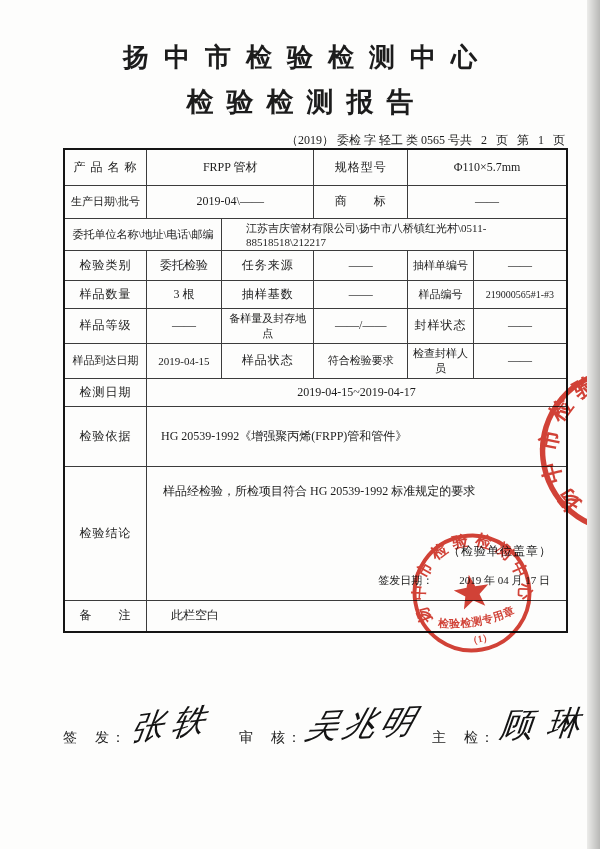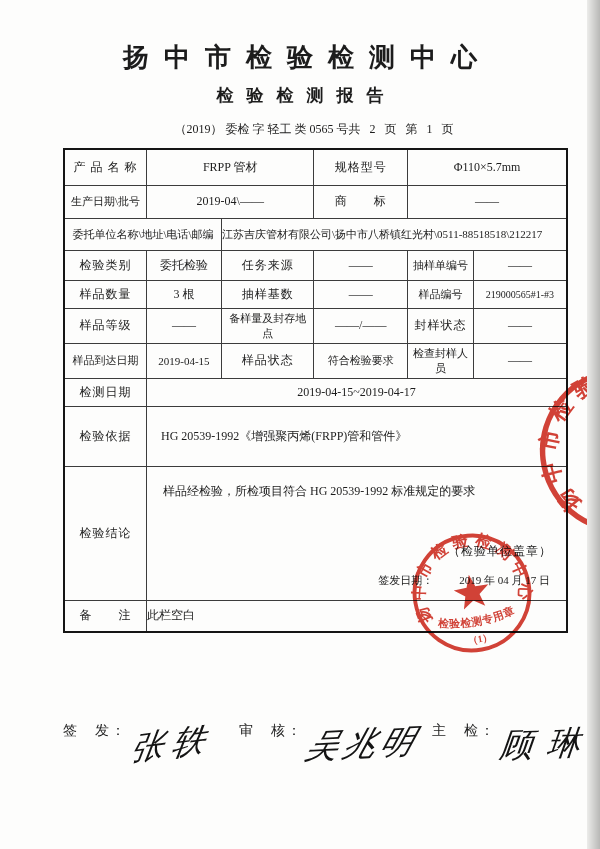--- a/index.html
+++ b/index.html
@@ -11,52 +11,52 @@
   .scan-edge {
     position:absolute; right:0; top:0; width:13px; height:100%;
     background:linear-gradient(to right,#ececea,#b8b8b6);
   }
   .org {
     position:absolute; top:40px; left:0; width:100%; text-align:center;
     font-size:26px; font-weight:bold; letter-spacing:15px; text-indent:15px;
   }
   .title {
     position:absolute; top:84px; left:0; width:100%; text-align:center;
-    font-size:17px; font-weight:bold; letter-spacing:13px; text-indent:13px;
+    font-size:27px; font-weight:bold; letter-spacing:13px; text-indent:13px;
   }
   .meta {
-    position:absolute; top:121px; left:63px; width:505px;
-    display:flex; justify-content:center; font-size:12px;
+    position:absolute; top:132px; left:63px; width:505px;
+    display:flex; justify-content:flex-end; font-size:12px;
   }
   .meta .right { letter-spacing:3px; }
 
   table.report {
     position:absolute; left:63px; top:148px; width:505px;
     border-collapse:collapse; table-layout:fixed;
     border:2px solid #151515; font-size:12px;
   }
   td {
     border:1px solid #3c3c3c; text-align:center; vertical-align:middle;
     padding:2px 3px; overflow:hidden;
   }
   .lab { letter-spacing:1px; }
   .sm  { font-size:11px; letter-spacing:0; }
   .xs  { font-size:10px; letter-spacing:0; }
-  .left { text-align:left; padding-left:0; }
+  .left { text-align:left; padding-left:24px; }
   tr.h36{height:36px} tr.h33{height:33px} tr.h32{height:32px}
   tr.h30{height:30px} tr.h28{height:28px} tr.h60{height:60px} tr.h134{height:134px} tr.h38{height:32px}
   td.basis-cell { text-align:left; padding-left:14px; }
   td.concl-cell { position:relative; vertical-align:top; text-align:left; padding:16px 10px 8px 16px; }
   .seal-note  { position:absolute; right:14px; bottom:40px; font-size:12px; letter-spacing:1px; }
   .issue-line { position:absolute; right:16px; bottom:12px; font-size:11px; }
   .issue-line .gap { display:inline-block; width:26px; }
 
   .sig-row {
-    position:absolute; left:63px; top:722px; width:510px;
-    display:flex; align-items:flex-start; white-space:nowrap;
+    position:absolute; left:63px; top:702px; width:510px;
+    display:flex; align-items:flex-end; white-space:nowrap;
   }
   .sig-label { font-size:14px; letter-spacing:2px; flex:none; }
   .sig-name {
     font-size:33px; color:#141414; margin:0 4px; flex:none;
     font-style:italic; white-space:nowrap;
   }
   .sig-name.n1 { transform:rotate(-7deg) skewX(-16deg); letter-spacing:8px; }
   .sig-name.n2 { transform:rotate(-3deg) skewX(-20deg); letter-spacing:4px; margin-right:0; }
   .sig-name.n3 { transform:rotate(-2deg) skewX(-8deg);  letter-spacing:14px; }
 

